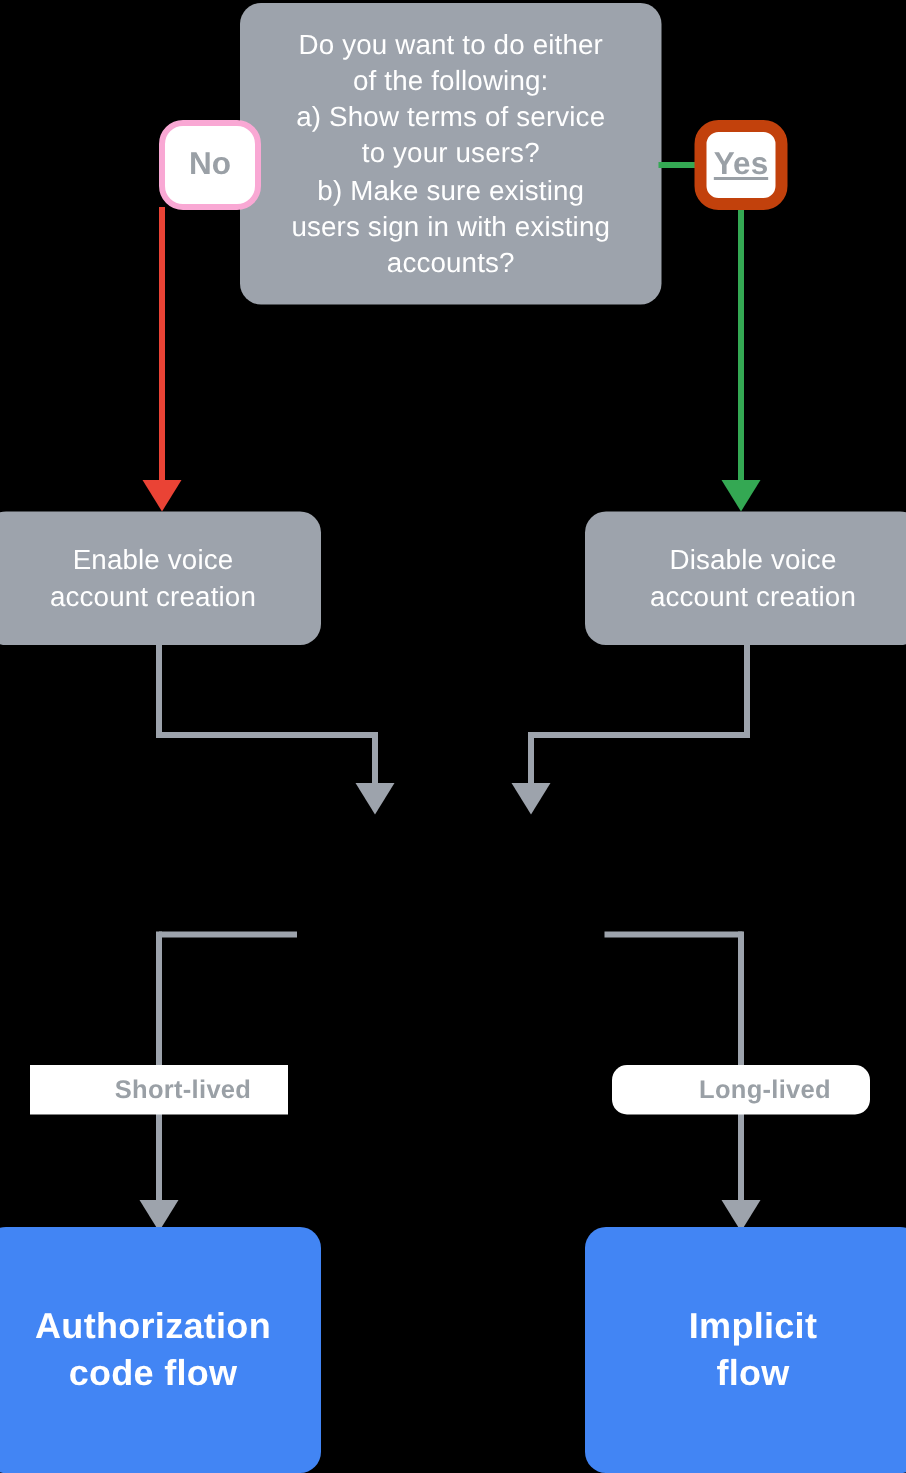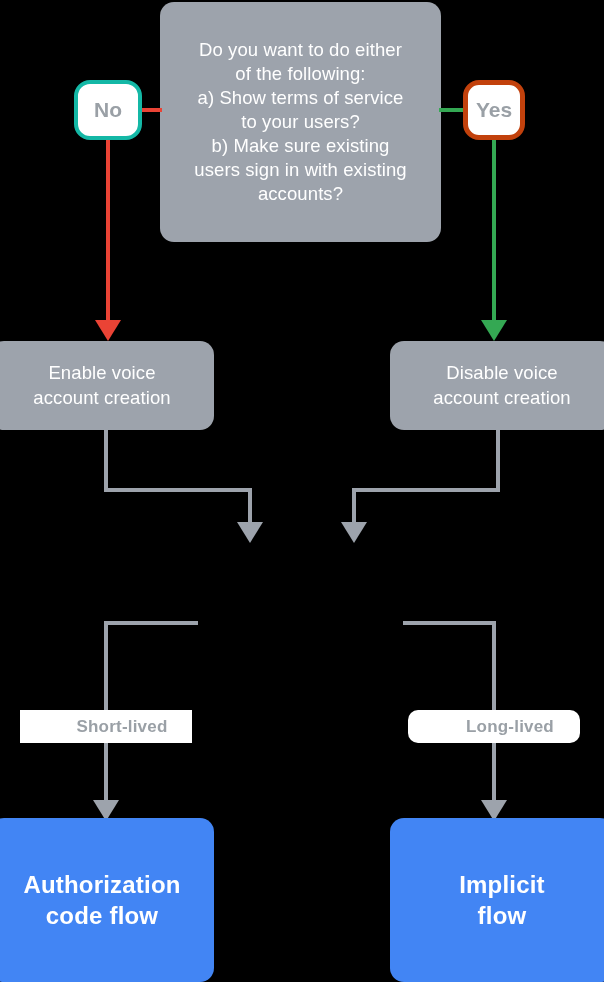--- a/index.html
+++ b/index.html
@@ -52,22 +52,22 @@
     background: #ffffff;
     border-radius: 16px;
     display: flex;
     align-items: center;
     justify-content: center;
     font-size: 21px;
     font-weight: bold;
     color: #9aa0a6;
     z-index: 6;
   }
-  .pill.no  { border: 4px solid #14b8a6; }
-  .pill.yes { border: 5px solid #c2410c; }
+  .pill.no  { border: 4px solid #f9a8d4; margin-left: 32px; }
+  .pill.yes { border: 8px solid #c2410c; text-decoration: underline; }
 
   
   .edge-label {
     position: absolute;
     box-sizing: border-box;
     background: #ffffff;
     display: flex;
     align-items: center;
     justify-content: center;
     font-size: 17px;
@@ -97,21 +97,21 @@
   }
   .arrow.red   { border-top: 21px solid #ea4335; }
   .arrow.green { border-top: 21px solid #34a853; }
   .arrow.gray  { border-top: 21px solid #9da3ac; }
 </style>
 </head>
 <body>
 
 <div id="canvas">
 
-  <div class="node gray-box" style="left:160px; top:2px; width:281px; height:240px; padding:13px 14px;">Do you want to do either
+  <div class="node gray-box" style="left:160px; top:2px; width:281px; height:201px; padding:13px 14px;">Do you want to do either
 of the following:
 a) Show terms of service
 to your users?
 b) Make sure existing
 users sign in with existing
 accounts?</div>
 
   <div class="seg h c-red" style="left:136px; top:108px; width:26px;"></div>
 
   <div class="pill no" style="left:74px; top:80px; width:68px; height:60px;">No</div>

